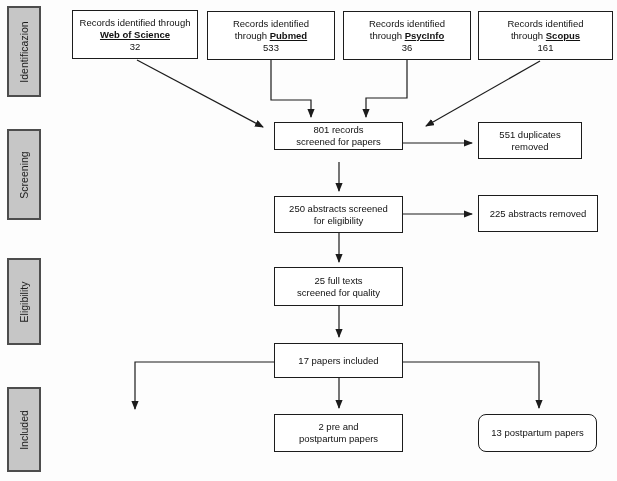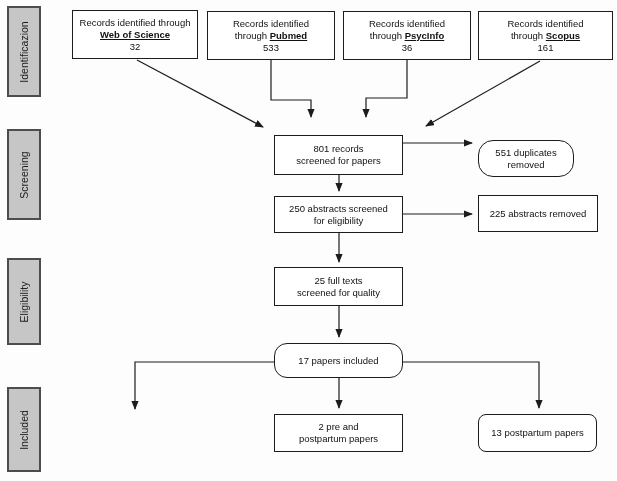--- a/index.html
+++ b/index.html
@@ -105,43 +105,43 @@
     <div>Records identified</div>
     <div><span>through </span><b>PsycInfo</b></div>
     <div>36</div>
   </div>
   <div class="box" style="left:478px; top:11px; width:135px; height:49px;">
     <div>Records identified</div>
     <div><span>through </span><b>Scopus</b></div>
     <div>161</div>
   </div>
 
-  <div class="box" style="left:274px; top:122px; width:129px; height:40px;margin-top:13px;">
+  <div class="box" style="left:274px; top:122px; width:129px; height:28px;">
     <div>801 records</div>
     <div>screened for papers</div>
   </div>
-  <div class="box" style="left:478px; top:140px; width:96px; height:37px;border-radius:15px;">
+  <div class="box" style="left:478px; top:122px; width:104px; height:37px;">
     <div>551 duplicates removed</div>
     <div></div>
   </div>
   <div class="box" style="left:274px; top:196px; width:129px; height:37px;">
     <div>250 abstracts screened</div>
     <div>for eligibility</div>
   </div>
   <div class="box" style="left:478px; top:195px; width:120px; height:37px;">
     <div>225 abstracts removed</div>
     <div></div>
   </div>
 
   <div class="box" style="left:274px; top:267px; width:129px; height:39px;">
     <div>25 full texts</div>
     <div>screened for quality</div>
   </div>
 
-  <div class="box" style="left:274px; top:343px; width:129px; height:35px;border-radius:13px;">
+  <div class="box" style="left:274px; top:343px; width:129px; height:35px;">
     <div>17 papers included</div>
     <div></div>
   </div>
   <div class="box" style="left:274px; top:414px; width:129px; height:38px;text-align:center;">
     <div>2 pre and</div>
     <div>postpartum papers</div>
   </div>
   <div class="box" style="left:478px; top:414px; width:119px; height:38px;border-radius:8px;">
     <div>13 postpartum papers</div>
     <div></div>

